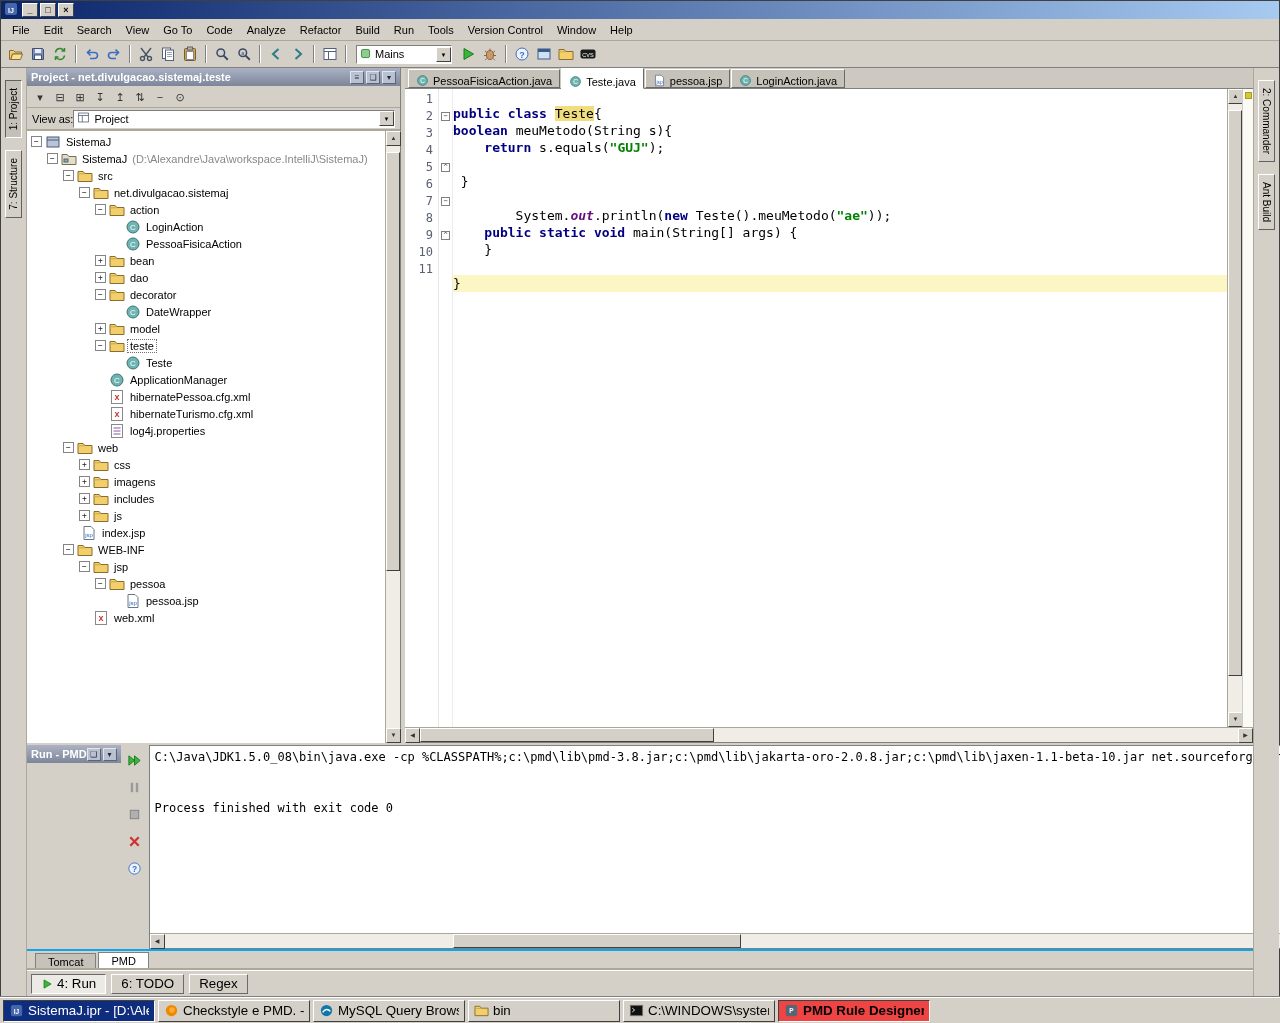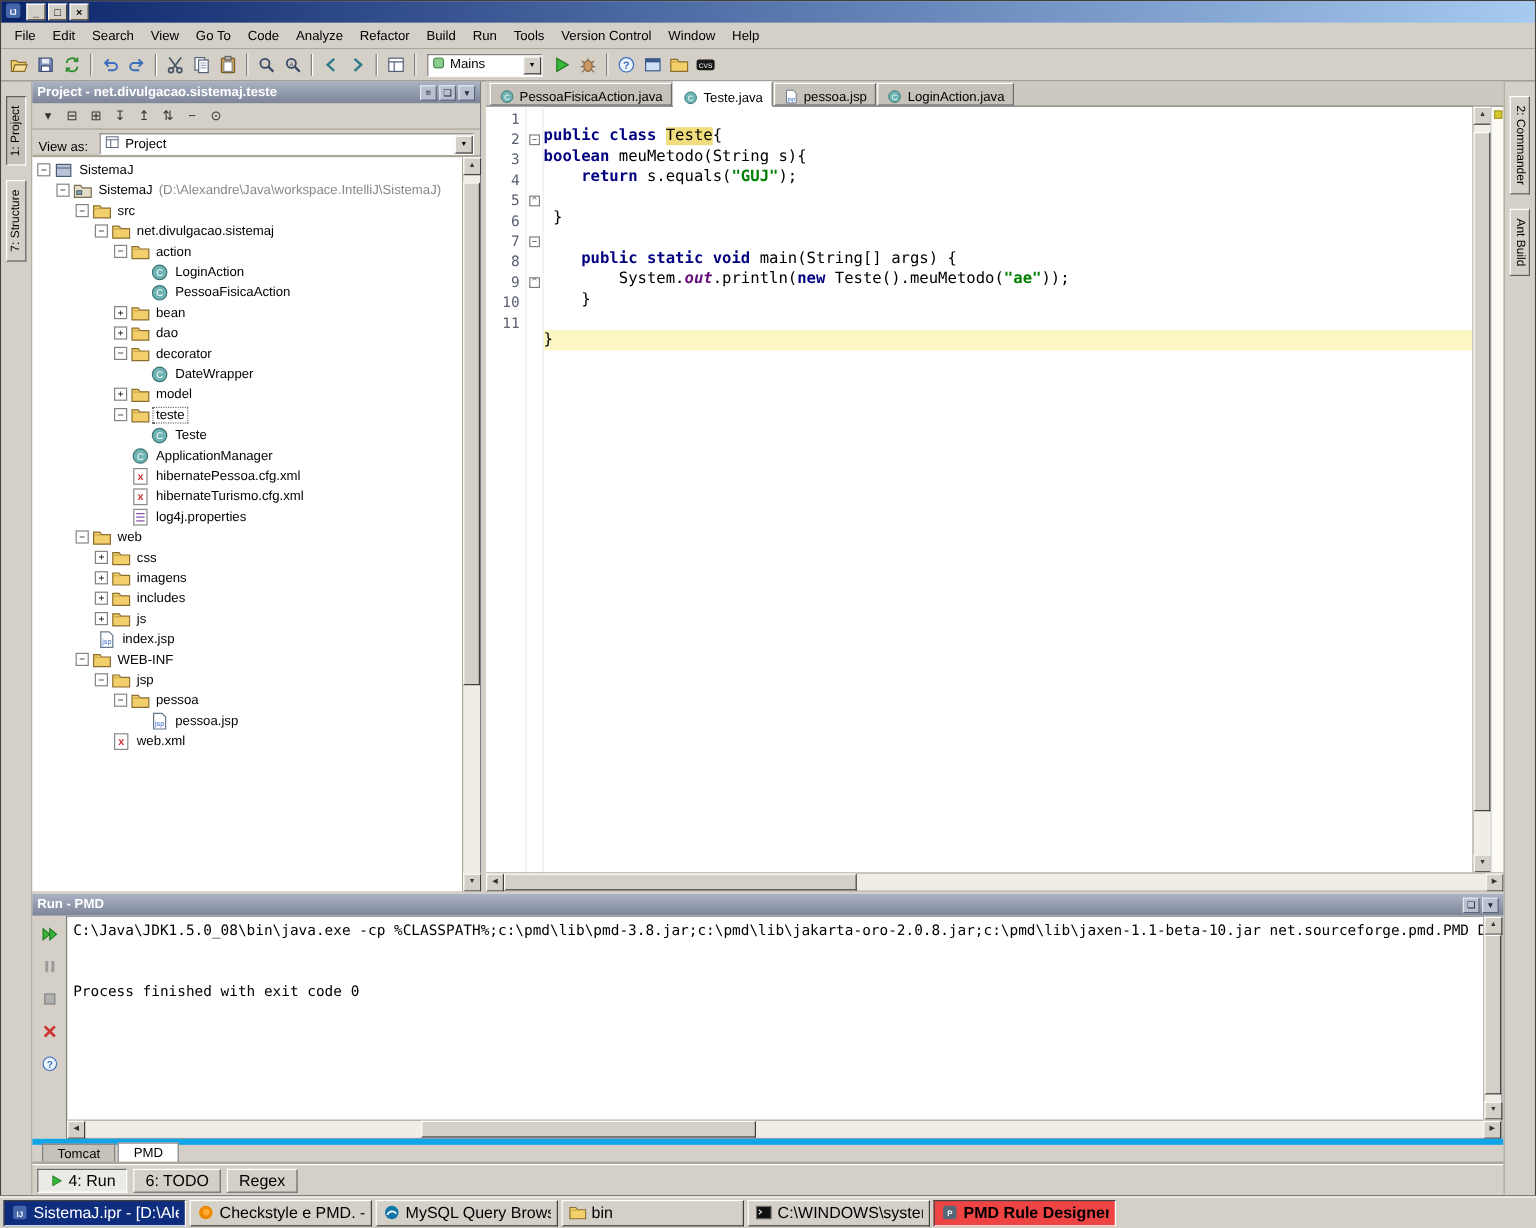--- a/index.html
+++ b/index.html
@@ -42,21 +42,21 @@
   .split-row { flex:1; min-height:0; display:flex; }
 
   
   .proj { width:374px; flex:none; display:flex; flex-direction:column; background:#d4d0c8; border-right:1px solid #808080; }
   .phead,.rhead { height:18px; flex:none; background:linear-gradient(#aab2c4,#7d8599); color:#fff; font-weight:bold; display:flex; align-items:center; padding:0 4px; }
   .ptitle { flex:1; white-space:nowrap; overflow:hidden; }
   .hbtns { display:flex; gap:2px; }
   .hbtn { width:14px; height:13px; font-size:8px; line-height:11px; text-align:center; background:#b9c0d0; border:1px solid; border-color:#e2e6ef #5a6478 #5a6478 #e2e6ef; color:#202840; }
   .ptool { height:22px; flex:none; display:flex; align-items:center; gap:2px; padding:0 4px; border-bottom:1px solid #aca899; }
   .pbtn { width:18px; height:18px; font-size:11px; line-height:16px; text-align:center; background:#d4d0c8; border:1px solid transparent; color:#333; }
-  .viewas { height:22px; flex:none; display:flex; align-items:flex-end; padding:0 5px; gap:10px; border-bottom:1px solid #aca899; }
+  .viewas { height:22px; flex:none; display:flex; align-items:center; padding:0 5px; gap:0; border-bottom:1px solid #aca899; }
   .va-combo { flex:1; height:18px; background:#fff; border:1px solid; border-color:#808080 #fff #fff #808080; display:flex; align-items:center; padding-left:3px; gap:4px; }
   .va-combo .icn { width:13px; height:13px; }
   .treewrap { flex:1; min-height:0; display:flex; background:#fff; border-top:1px solid #aca899; }
   .tree { flex:1; min-width:0; overflow:hidden; padding-top:2px; }
   .trow { display:flex; align-items:center; height:17px; white-space:nowrap; }
   .exp { width:11px; height:11px; flex:none; border:1px solid #848484; background:#fff; font:8px/9px "DejaVu Sans Mono",monospace; text-align:center; color:#222; margin-right:3px; }
   .expspacer { width:14px; flex:none; }
   .trow .icn { margin-right:3px; }
   .lbl { padding:0 2px; }
   .trow.sel .lbl { outline:1px dotted #707070; background:#fff; }
@@ -87,32 +87,32 @@
   .emark { display:block; width:7px; height:7px; background:#d9c928; border:1px solid #a89a30; margin:3px auto 0; }
 
   
   .vscroll { width:15px; flex:none; background:#f0ede6; border-left:1px solid #aca899; display:flex; flex-direction:column; }
   .hscroll { height:15px; flex:none; background:#f0ede6; border-top:1px solid #aca899; display:flex; }
   .sarrow { flex:none; width:15px; height:15px; background:#d4d0c8; border:1px solid; border-color:#fff #404040 #404040 #fff; font-size:6px; line-height:13px; text-align:center; color:#333; }
   .strack { flex:1; position:relative; }
   .sthumb { position:absolute; background:#d4d0c8; border:1px solid; border-color:#fff #404040 #404040 #fff; }
 
   
-  .runpanel { height:206px; flex:none; display:flex; flex-direction:column; background:#d4d0c8; border-top:2px solid #d4d0c8; }
+  .runpanel { height:206px; flex:none; display:flex; flex-direction:row; background:#d4d0c8; border-top:2px solid #d4d0c8; }
   .rbody { flex:1; min-height:0; display:flex; }
   .rtools { width:28px; flex:none; display:flex; flex-direction:column; align-items:center; padding-top:5px; gap:7px; }
   .rbtn { width:20px; height:20px; display:flex; align-items:center; justify-content:center; background:transparent; border:none; }
   .rbtn .icn { width:15px; height:15px; }
   .consolewrap { flex:1; min-width:0; display:flex; flex-direction:column; border:1px solid #808080; background:#fff; margin-right:1px; }
   .conrow { flex:1; min-height:0; display:flex; }
   .console { flex:1; min-width:0; padding:3px 5px; overflow:hidden; }
   .conline { height:17px; white-space:pre; font:12px/17px "DejaVu Sans Mono",monospace; }
 
   
-  .twrow { height:21px; flex:none; background:#d4d0c8; display:flex; align-items:flex-end; padding-left:8px; gap:2px; border-top:5px solid #0ea5e9; }
+  .twrow { height:21px; flex:none; background:#d4d0c8; display:flex; align-items:flex-end; padding-left:8px; gap:2px; border-top:2px solid #0ea5e9; }
   .twtab { padding:2px 12px; border:1px solid #808080; border-bottom:none; background:#c6c2ba; }
   .twtab.active { background:#fff; padding-bottom:3px; }
   .botstripe { height:26px; flex:none; background:#d4d0c8; border-top:1px solid #fff; box-shadow:0 -2px 0 #aca899; display:flex; align-items:center; padding-left:4px; gap:5px; }
   .bbtn { height:20px; display:flex; align-items:center; gap:4px; padding:0 9px; border:1px solid; border-color:#fff #6a6a6a #6a6a6a #fff; background:#d4d0c8; }
   .bbtn.active { border-color:#6a6a6a #fff #fff #6a6a6a; background:#eceae4;justify-content:flex-end; }
   .bbtn .icn { width:12px; height:12px; }
 
   
   .taskbar { height:26px; flex:none; background:#d4d0c8; border-top:1px solid #fff; box-shadow:0 -1px 0 #808080; display:flex; align-items:center; padding:0 3px; gap:3px; }
   .task { width:152px; height:22px; flex:none; display:flex; align-items:center; gap:4px; padding:0 5px; border:1px solid; border-color:#fff #404040 #404040 #fff; background:#d4d0c8; white-space:nowrap; overflow:hidden; }
@@ -754,22 +754,22 @@
                   <div class="fcell"></div>
                   <div class="fcell"></div>
                 </div>
               <div class="code" id="code">
                   <div class="cl"><span class="t-kw">public class </span><span class="t-hl">Teste</span><span class="t-pl">{</span></div>
                   <div class="cl"><span class="t-kw">boolean </span><span class="t-pl">meuMetodo(String s){</span></div>
                   <div class="cl"><span class="t-pl">    </span><span class="t-kw">return </span><span class="t-pl">s.equals(</span><span class="t-str">"GUJ"</span><span class="t-pl">);</span></div>
                   <div class="cl"></div>
                   <div class="cl"><span class="t-pl"> }</span></div>
                   <div class="cl"></div>
+                  <div class="cl"><span class="t-pl">        System.</span><span class="t-fld">out</span><span class="t-pl">.println(</span><span class="t-kw">new </span><span class="t-pl">Teste().meuMetodo(</span><span class="t-str">"ae"</span><span class="t-pl">));</span></div>
                   <div class="cl"><span class="t-pl">    </span><span class="t-kw">public static void </span><span class="t-pl">main(String[] args) {</span></div>
-                  <div class="cl"><span class="t-pl">        System.</span><span class="t-fld">out</span><span class="t-pl">.println(</span><span class="t-kw">new </span><span class="t-pl">Teste().meuMetodo(</span><span class="t-str">"ae"</span><span class="t-pl">));</span></div>
                   <div class="cl"><span class="t-pl">    }</span></div>
                   <div class="cl"></div>
                   <div class="cl cur"><span class="t-pl">}</span></div>
                 </div>
               <div class="vscroll">
                   <span class="sarrow">▲</span>
                   <span class="strack">
                     <span class="sthumb" style="top: 1%; height: 93%; left: 0px; right: 0px;"></span>
                   </span>
                   <span class="sarrow">▼</span>

